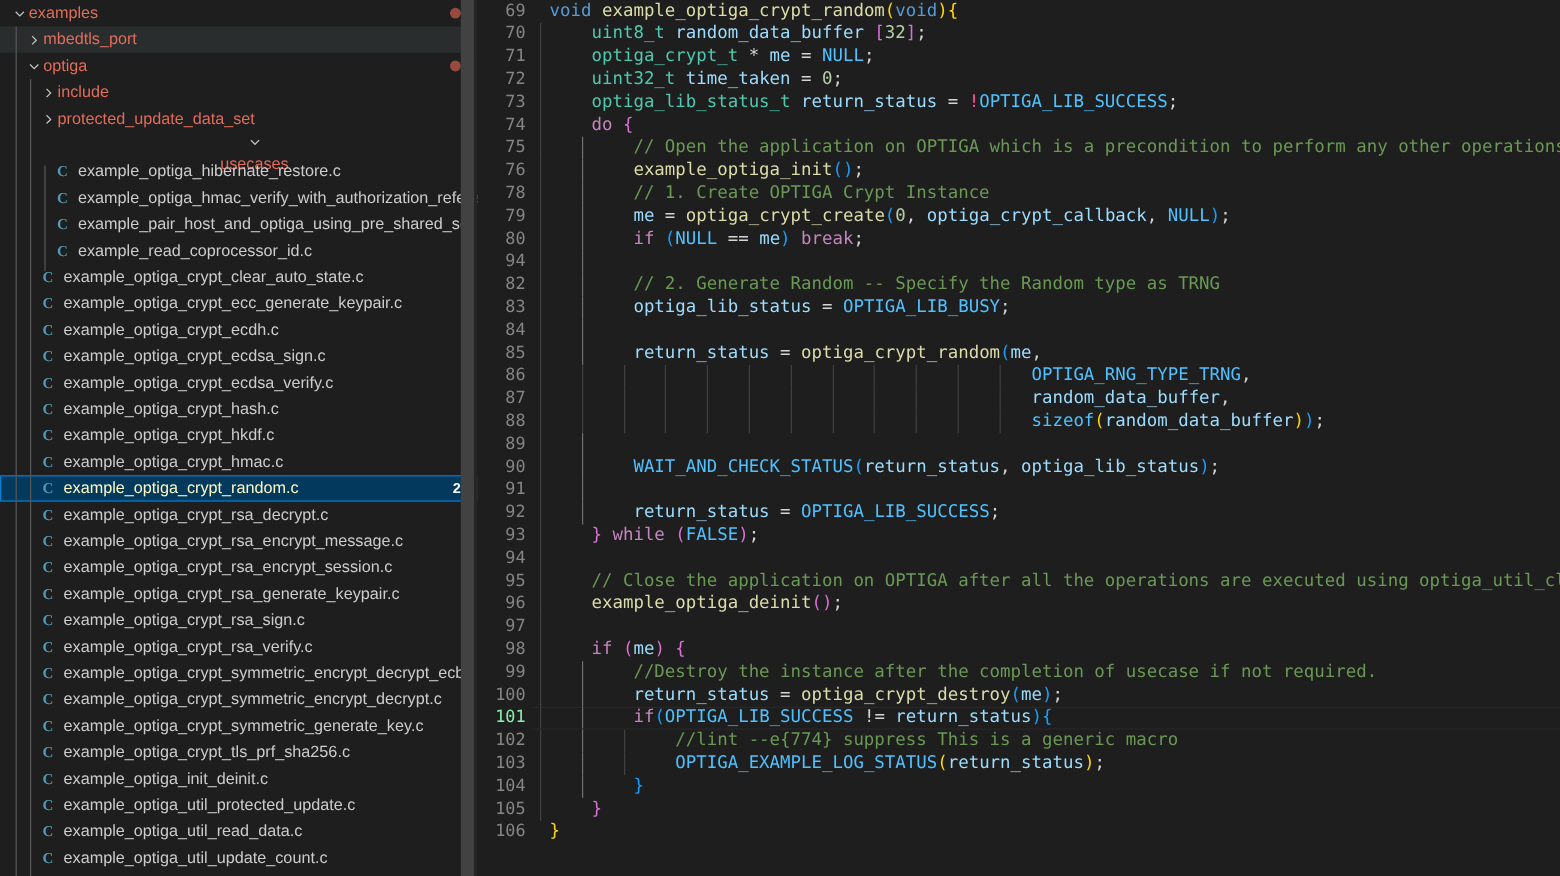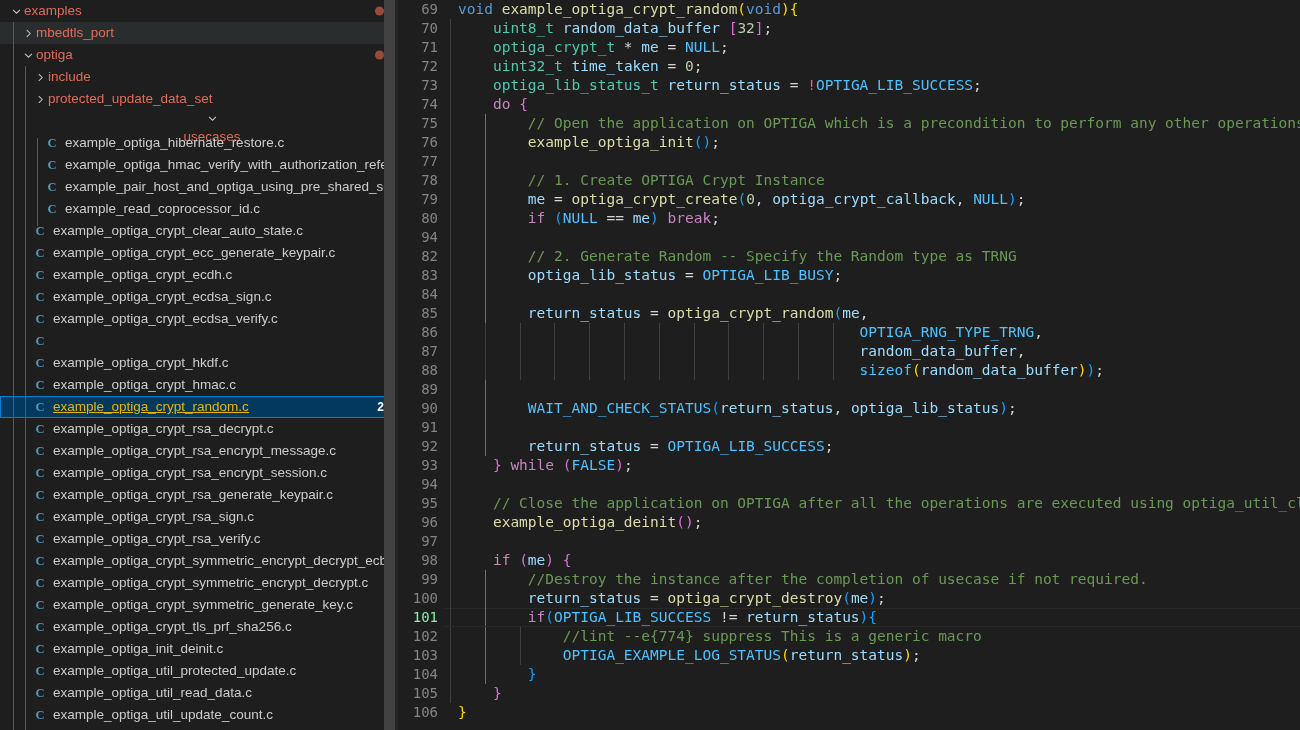--- a/index.html
+++ b/index.html
@@ -187,32 +187,33 @@
         <div class="row" style="padding-left: 32px;">
           <span class="cicon">C</span>
           <span class="label-file">example_optiga_crypt_ecdsa_sign.c</span>
         </div>
         <div class="row" style="padding-left: 32px;">
           <span class="cicon">C</span>
           <span class="label-file">example_optiga_crypt_ecdsa_verify.c</span>
         </div>
         <div class="row" style="padding-left: 32px;">
           <span class="cicon">C</span>
+          <span class="label-file">example_optiga_crypt_hash.c</span>
         </div>
         <div class="row" style="padding-left: 32px;">
           <span class="cicon">C</span>
           <span class="label-file">example_optiga_crypt_hkdf.c</span>
         </div>
         <div class="row" style="padding-left: 32px;">
           <span class="cicon">C</span>
           <span class="label-file">example_optiga_crypt_hmac.c</span>
         </div>
         <div class="row selected" style="padding-left: 32px;">
           <span class="cicon">C</span>
-          <span class="label-file" style="color: #eab308; text-decoration: underline;">example_optiga_crypt_random.c</span>
+          <span class="label-file" style="color: #fef9c3;">example_optiga_crypt_random.c</span>
           <span class="badge">2</span>
         </div>
         <div class="row" style="padding-left: 32px;">
           <span class="cicon">C</span>
           <span class="label-file">example_optiga_crypt_rsa_decrypt.c</span>
         </div>
         <div class="row" style="padding-left: 32px;">
           <span class="cicon">C</span>
           <span class="label-file">example_optiga_crypt_rsa_encrypt_message.c</span>
         </div>
@@ -275,21 +276,20 @@
   <div id="editor">
     <div id="codearea">
         <div class="codeline"><span class="gut">69</span><span class="code"><span class="t-key">void</span><span class="t-op"> </span><span class="t-fn">example_optiga_crypt_random</span><span class="t-br1">(</span><span class="t-key">void</span><span class="t-br1">)</span><span class="t-br1">{</span></span></div>
         <div class="codeline"><span class="gut">70</span><span class="code"><span class="iguide" style="left: 0px;"></span><span class="t-op">    </span><span class="t-type">uint8_t</span><span class="t-op"> </span><span class="t-var">random_data_buffer</span><span class="t-op"> </span><span class="t-br2">[</span><span class="t-numpk">32</span><span class="t-br2">]</span><span class="t-op">;</span></span></div>
         <div class="codeline"><span class="gut">71</span><span class="code"><span class="iguide" style="left: 0px;"></span><span class="t-op">    </span><span class="t-type">optiga_crypt_t</span><span class="t-op"> * </span><span class="t-var">me</span><span class="t-op"> = </span><span class="t-const">NULL</span><span class="t-op">;</span></span></div>
         <div class="codeline"><span class="gut">72</span><span class="code"><span class="iguide" style="left: 0px;"></span><span class="t-op">    </span><span class="t-type">uint32_t</span><span class="t-op"> </span><span class="t-var">time_taken</span><span class="t-op"> = </span><span class="t-numpk">0</span><span class="t-op">;</span></span></div>
         <div class="codeline"><span class="gut">73</span><span class="code"><span class="iguide" style="left: 0px;"></span><span class="t-op">    </span><span class="t-type">optiga_lib_status_t</span><span class="t-op"> </span><span class="t-var">return_status</span><span class="t-op"> = </span><span class="t-pink">!</span><span class="t-const">OPTIGA_LIB_SUCCESS</span><span class="t-op">;</span></span></div>
         <div class="codeline"><span class="gut">74</span><span class="code"><span class="iguide" style="left: 0px;"></span><span class="t-op">    </span><span class="t-ctrl">do</span><span class="t-op"> </span><span class="t-br2">{</span></span></div>
         <div class="codeline"><span class="gut">75</span><span class="code"><span class="iguide" style="left: 0px;"></span><span class="iguide active" style="left: 34.8px;"></span><span class="t-cmt">        // Open the application on OPTIGA which is a precondition to perform any other operations using optig</span></span></div>
         <div class="codeline"><span class="gut">76</span><span class="code"><span class="iguide" style="left: 0px;"></span><span class="iguide active" style="left: 34.8px;"></span><span class="t-op">        </span><span class="t-fn">example_optiga_init</span><span class="t-br3">(</span><span class="t-br3">)</span><span class="t-op">;</span></span></div>
-        <div class="codeline"><span class="gut">77</span><span class="code"><span class="iguide" style="left: 0px;"></span><span class="iguide active" style="left: 34.8px;"></span></span></div>
         <div class="codeline"><span class="gut">78</span><span class="code"><span class="iguide" style="left: 0px;"></span><span class="iguide active" style="left: 34.8px;"></span><span class="t-cmt">        // 1. Create OPTIGA Crypt Instance</span></span></div>
         <div class="codeline"><span class="gut">79</span><span class="code"><span class="iguide" style="left: 0px;"></span><span class="iguide active" style="left: 34.8px;"></span><span class="t-op">        </span><span class="t-var">me</span><span class="t-op"> = </span><span class="t-fn">optiga_crypt_create</span><span class="t-br3">(</span><span class="t-numpk">0</span><span class="t-op">, </span><span class="t-var">optiga_crypt_callback</span><span class="t-op">, </span><span class="t-const">NULL</span><span class="t-br3">)</span><span class="t-op">;</span></span></div>
         <div class="codeline"><span class="gut">80</span><span class="code"><span class="iguide" style="left: 0px;"></span><span class="iguide active" style="left: 34.8px;"></span><span class="t-op">        </span><span class="t-ctrl">if</span><span class="t-op"> </span><span class="t-br3">(</span><span class="t-const">NULL</span><span class="t-op"> == </span><span class="t-var">me</span><span class="t-br3">)</span><span class="t-op"> </span><span class="t-ctrl">break</span><span class="t-op">;</span></span></div>
         <div class="codeline"><span class="gut">94</span><span class="code"><span class="iguide" style="left: 0px;"></span><span class="iguide active" style="left: 34.8px;"></span></span></div>
         <div class="codeline"><span class="gut">82</span><span class="code"><span class="iguide" style="left: 0px;"></span><span class="iguide active" style="left: 34.8px;"></span><span class="t-cmt">        // 2. Generate Random -- Specify the Random type as TRNG</span></span></div>
         <div class="codeline"><span class="gut">83</span><span class="code"><span class="iguide" style="left: 0px;"></span><span class="iguide active" style="left: 34.8px;"></span><span class="t-op">        </span><span class="t-var">optiga_lib_status</span><span class="t-op"> = </span><span class="t-const">OPTIGA_LIB_BUSY</span><span class="t-op">;</span></span></div>
         <div class="codeline"><span class="gut">84</span><span class="code"><span class="iguide" style="left: 0px;"></span><span class="iguide active" style="left: 34.8px;"></span></span></div>
         <div class="codeline"><span class="gut">85</span><span class="code"><span class="iguide" style="left: 0px;"></span><span class="iguide active" style="left: 34.8px;"></span><span class="t-op">        </span><span class="t-var">return_status</span><span class="t-op"> = </span><span class="t-fn">optiga_crypt_random</span><span class="t-br3">(</span><span class="t-var">me</span><span class="t-op">,</span></span></div>
         <div class="codeline"><span class="gut">86</span><span class="code"><span class="iguide" style="left: 0px;"></span><span class="iguide" style="left: 34.8px;"></span><span class="iguide" style="left: 69.6px;"></span><span class="iguide" style="left: 104.4px;"></span><span class="iguide" style="left: 139.2px;"></span><span class="iguide" style="left: 174px;"></span><span class="iguide" style="left: 208.8px;"></span><span class="iguide" style="left: 243.6px;"></span><span class="iguide" style="left: 278.4px;"></span><span class="iguide" style="left: 313.2px;"></span><span class="iguide" style="left: 348px;"></span><span class="iguide" style="left: 382.8px;"></span><span class="t-op">                                              </span><span class="t-const">OPTIGA_RNG_TYPE_TRNG</span><span class="t-op">,</span></span></div>
         <div class="codeline"><span class="gut">87</span><span class="code"><span class="iguide" style="left: 0px;"></span><span class="iguide" style="left: 34.8px;"></span><span class="iguide" style="left: 69.6px;"></span><span class="iguide" style="left: 104.4px;"></span><span class="iguide" style="left: 139.2px;"></span><span class="iguide" style="left: 174px;"></span><span class="iguide" style="left: 208.8px;"></span><span class="iguide" style="left: 243.6px;"></span><span class="iguide" style="left: 278.4px;"></span><span class="iguide" style="left: 313.2px;"></span><span class="iguide" style="left: 348px;"></span><span class="iguide" style="left: 382.8px;"></span><span class="t-op">                                              </span><span class="t-var">random_data_buffer</span><span class="t-op">,</span></span></div>

